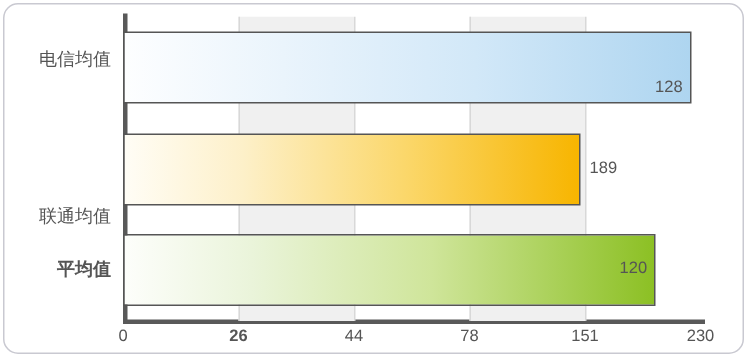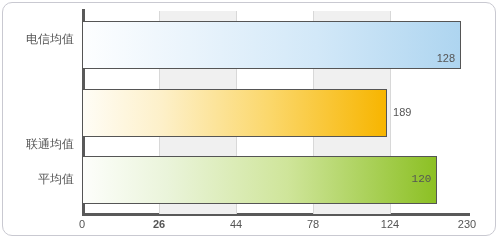--- a/index.html
+++ b/index.html
@@ -144,37 +144,37 @@
         <div class="band" style="left: 231px; width: 77px;"></div>
         <div class="band-line" style="left: 231px;"></div>
         <div class="band-line" style="left: 308px;"></div>
       </div>
     <div class="rows" id="rows">
         <div class="bar bar-blue" style="top: 9.83333px; width: 379.077px; height: 48px;"></div>
         <div class="value-label value-inside" style="top: 42px; left: 345.077px; width: 28px;">128</div>
         <div class="bar bar-orange" style="top: 77.5px; width: 305.038px; height: 48px;"></div>
         <div class="value-label" style="top: 95.5px; left: 311.038px;">189</div>
         <div class="bar bar-green" style="top: 145.167px; width: 355.385px; height: 48px;"></div>
-        <div class="value-label value-inside" style="top: 163.167px; left: 321.385px; width: 28px; font-family: Liberation Mono, monospace;">120</div>
+        <div class="value-label value-inside" style="top: 163.167px; left: 321.385px; width: 28px;">120</div>
       </div>
   </div>
 
   <div id="cat-labels">
       <div class="cat-wrap" style="top: 30px;">
         <div class="cat-label" style="position: static;">电信均值</div>
       </div>
       <div class="cat-wrap" style="top: 102.5px; margin-top: 32px;">
         <div class="cat-label" style="position: static;">联通均值</div>
       </div>
-      <div class="cat-wrap" style="top: 170.167px;">
+      <div class="cat-wrap" style="top: 170.167px; font-weight: bold;">
         <div class="cat-label" style="position: static;">平均值</div>
       </div>
     </div>
   <div id="tick-labels">
       <div class="tick-label" style="left: 79px;">0</div>
       <div class="tick-label" style="left: 156px; font-weight: bold;">26</div>
       <div class="tick-label" style="left: 233px;">44</div>
       <div class="tick-label" style="left: 310px;">78</div>
-      <div class="tick-label" style="left: 387px;">124</div>
+      <div class="tick-label" style="left: 387px;">151</div>
       <div class="tick-label" style="left: 464px;">230</div>
     </div>
 
 </div>
 
 </body></html>

